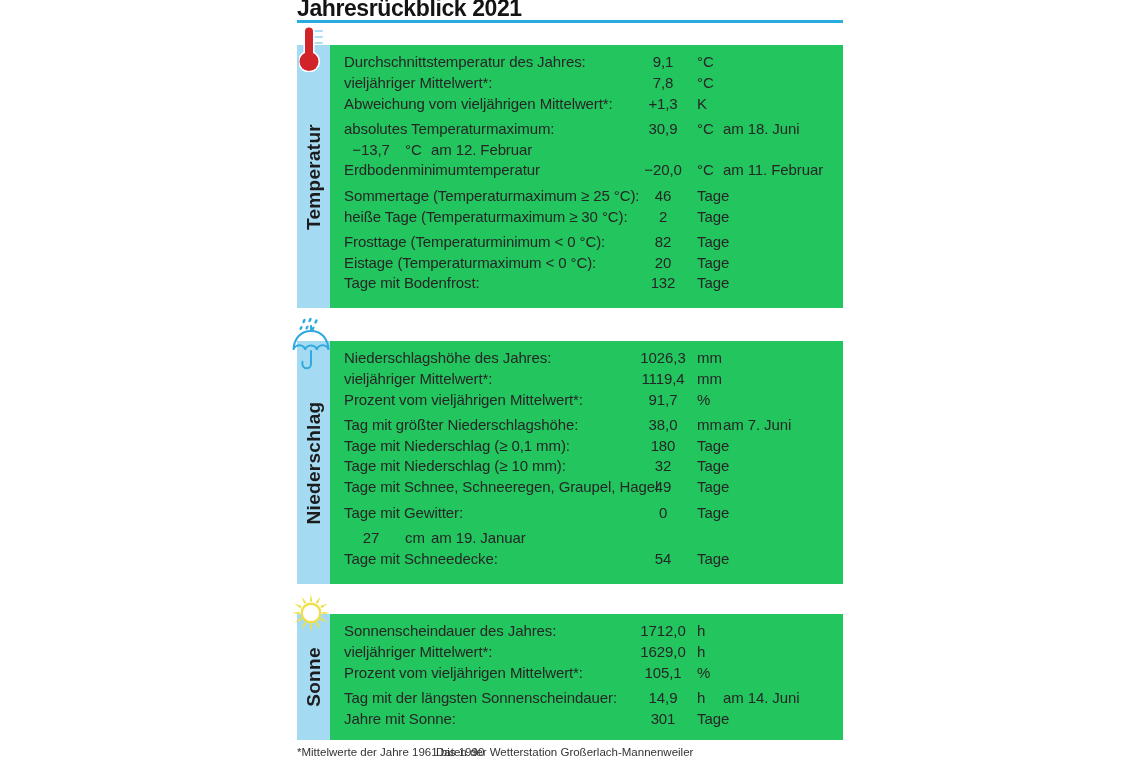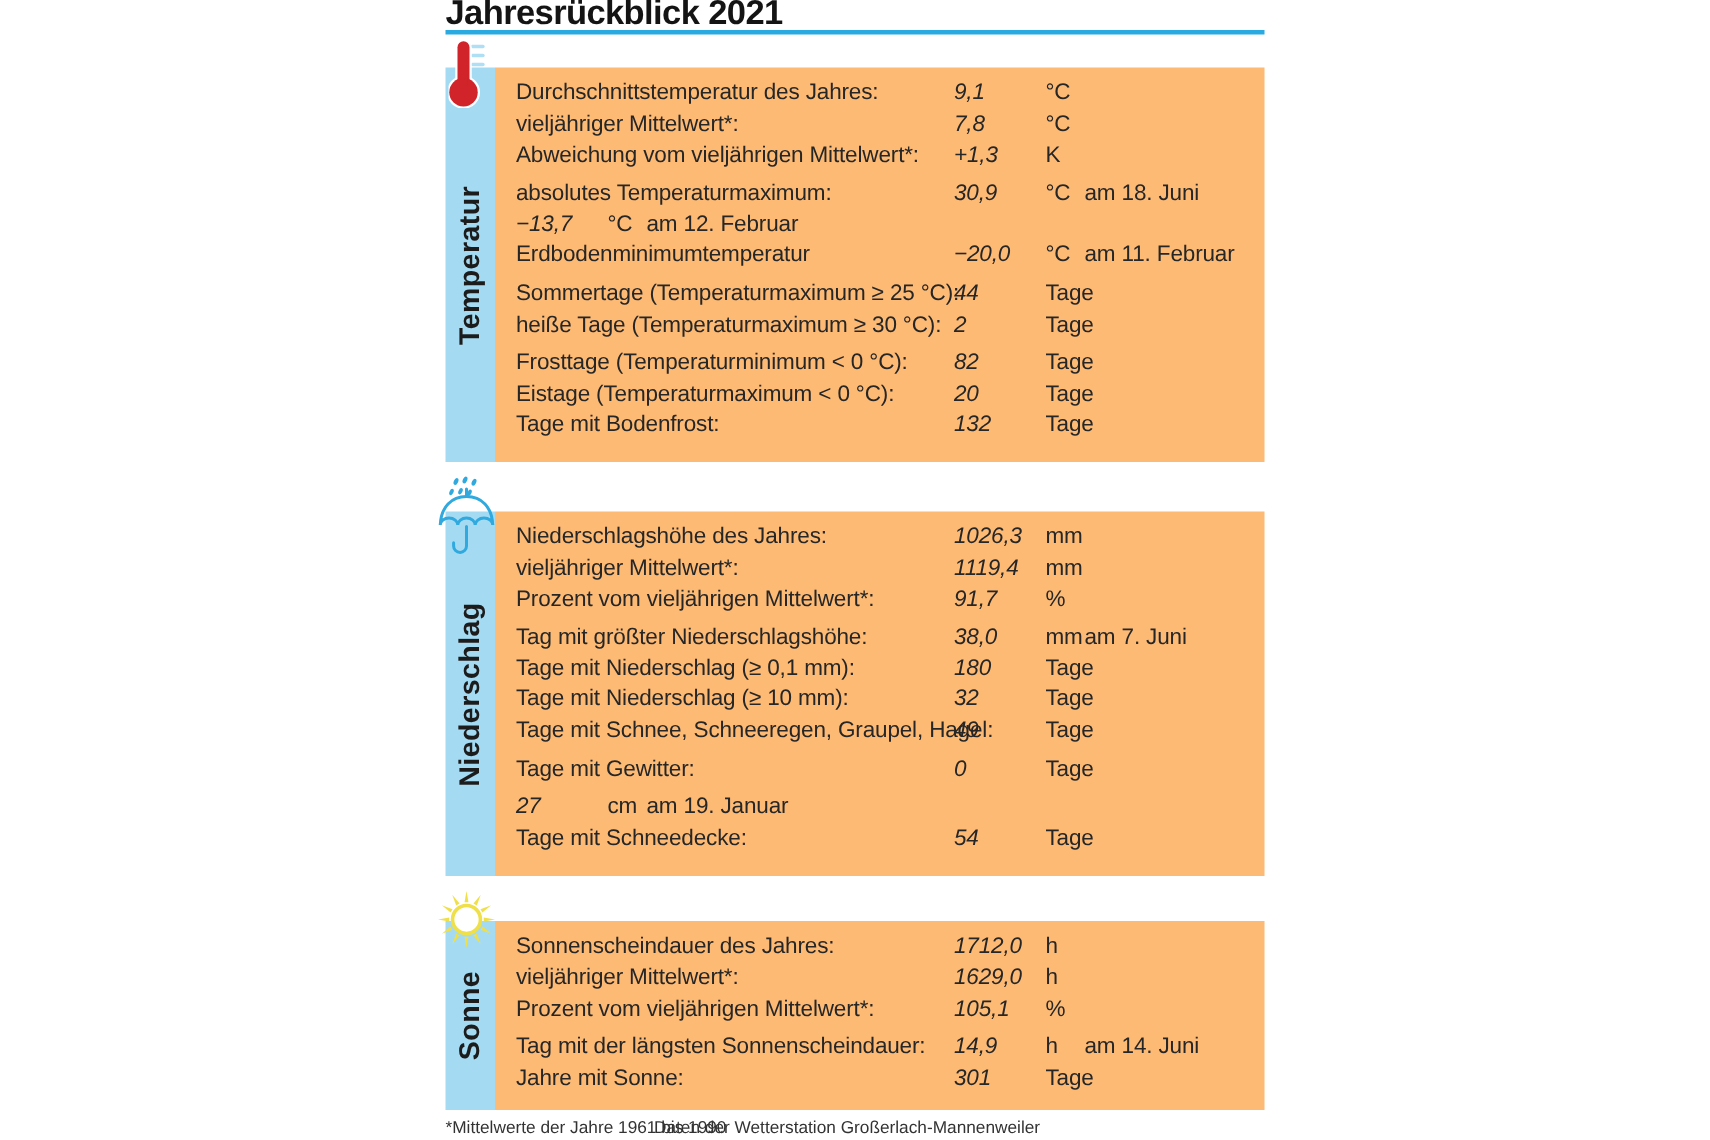--- a/index.html
+++ b/index.html
@@ -27,28 +27,28 @@
 
   .strip { width:33px; background:#A5DBF2; position:relative; flex:none; }
   .strip-label {
     position:absolute; left:50%; top:50%;
     transform:translate(-50%,-50%) rotate(-90deg);
     font-weight:bold; font-size:19px; letter-spacing:0.3px;
     white-space:nowrap; color:#1c1c1c;
   }
 
   .panel {
-    flex:1; background:#fdba74; box-sizing:border-box;
+    flex:1; background:#22c55e; box-sizing:border-box;
     padding:7px 8px 10px 14px; overflow:hidden;
   }
   .group { margin-bottom:4.5px; }
   .group:last-child { margin-bottom:0; }
   .row { display:flex; line-height:20.8px; font-size:15px; letter-spacing:-0.1px; white-space:nowrap; }
   .row .label { flex:1 1 0; min-width:0; }
-  .row .value { width:54px; text-align:left; flex:none;font-style:italic; }
+  .row .value { width:54px; text-align:center; flex:none; }
   .row .unit  { width:26px; margin-left:7px; flex:none; }
   .row .extra { width:112px; flex:none; }
 
   .icon { position:absolute; }
   #icon-thermo   { left:299px; top:26px; }
   #icon-umbrella { left:290px; top:317px; }
   #icon-sun      { left:289px; top:589px; }
 
   .footer-note, .footer-source {
     position:absolute; top:746px; font-size:11.5px; color:#333; white-space:nowrap;
@@ -107,21 +107,21 @@
           <div class="row">
             <span class="label">Erdbodenminimumtemperatur</span>
             <span class="value">−20,0</span>
             <span class="unit">°C</span>
             <span class="extra">am 11. Februar</span>
           </div>
         </div>
         <div class="group">
           <div class="row">
             <span class="label">Sommertage (Temperaturmaximum ≥ 25 °C):</span>
-            <span class="value">44</span>
+            <span class="value">46</span>
             <span class="unit">Tage</span>
             <span class="extra"></span>
           </div>
           <div class="row">
             <span class="label">heiße Tage (Temperaturmaximum ≥ 30 °C):</span>
             <span class="value">2</span>
             <span class="unit">Tage</span>
             <span class="extra"></span>
           </div>
         </div>

